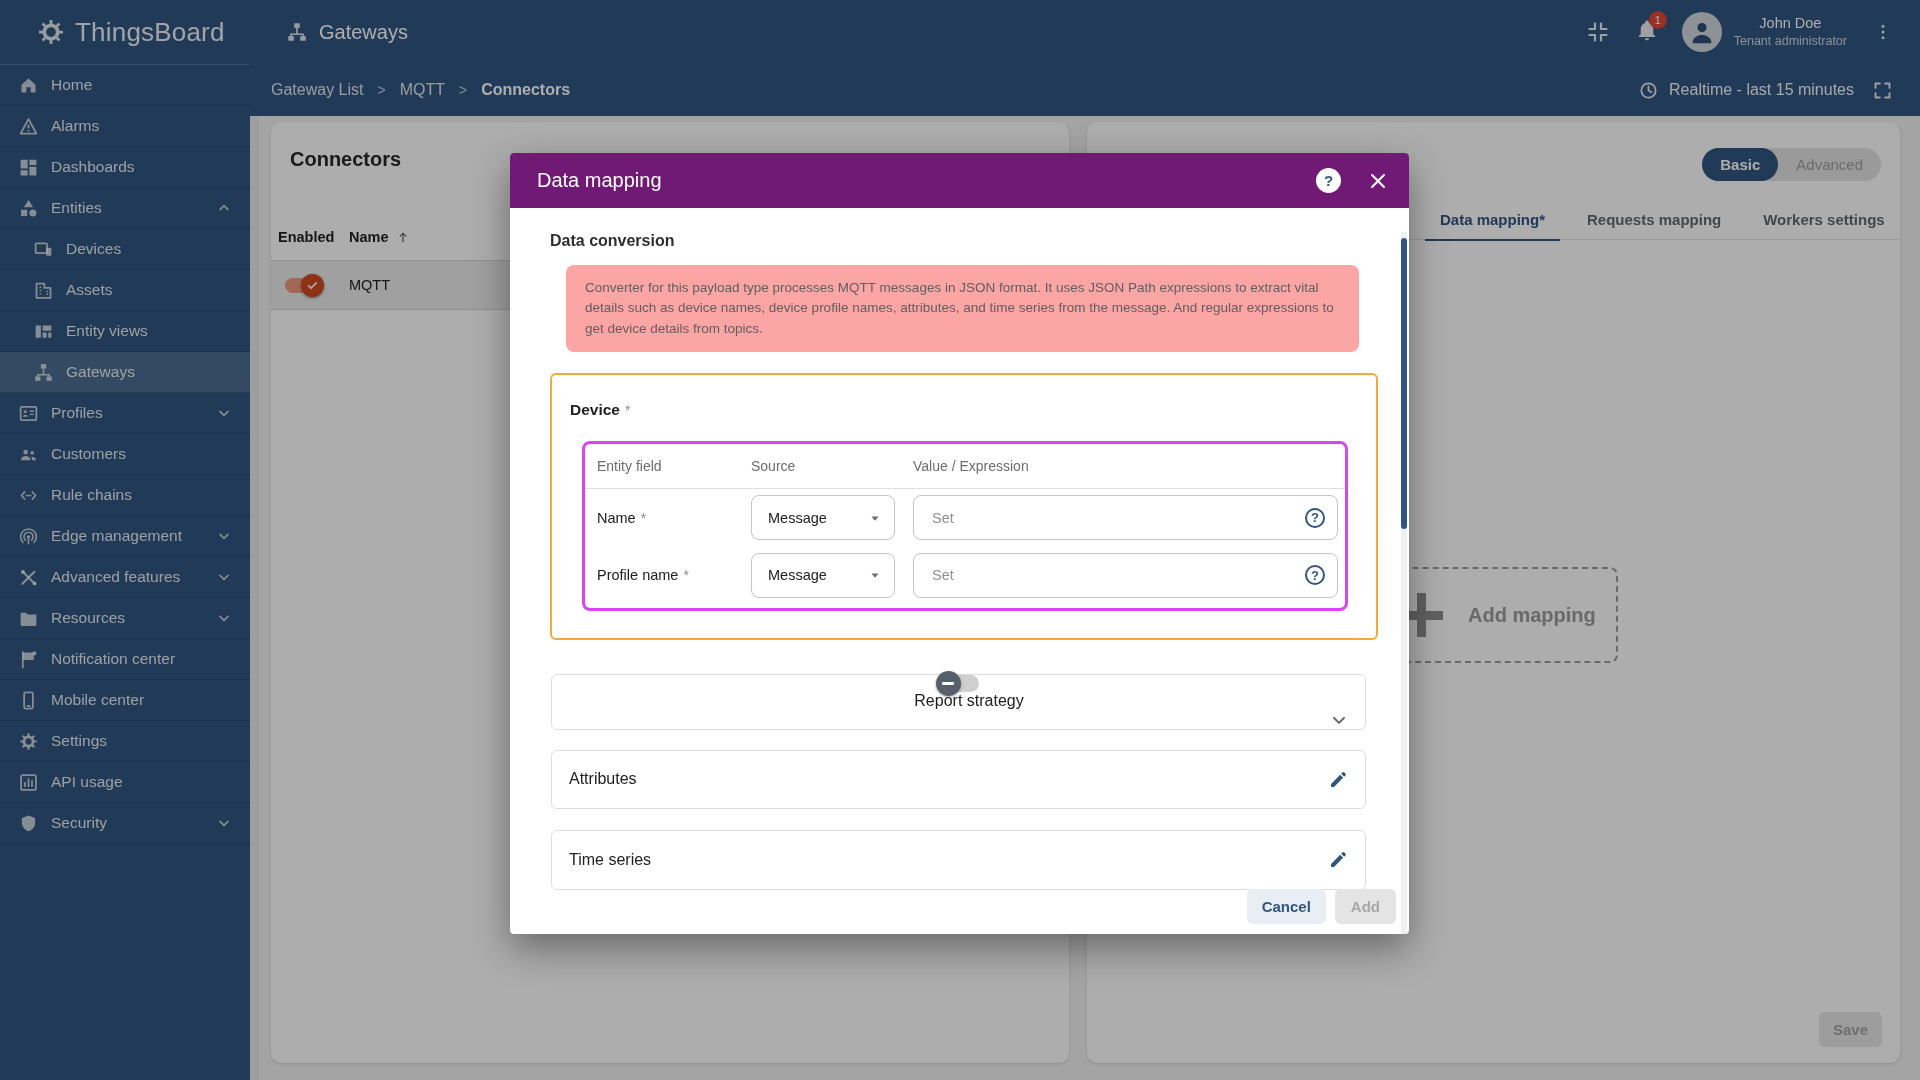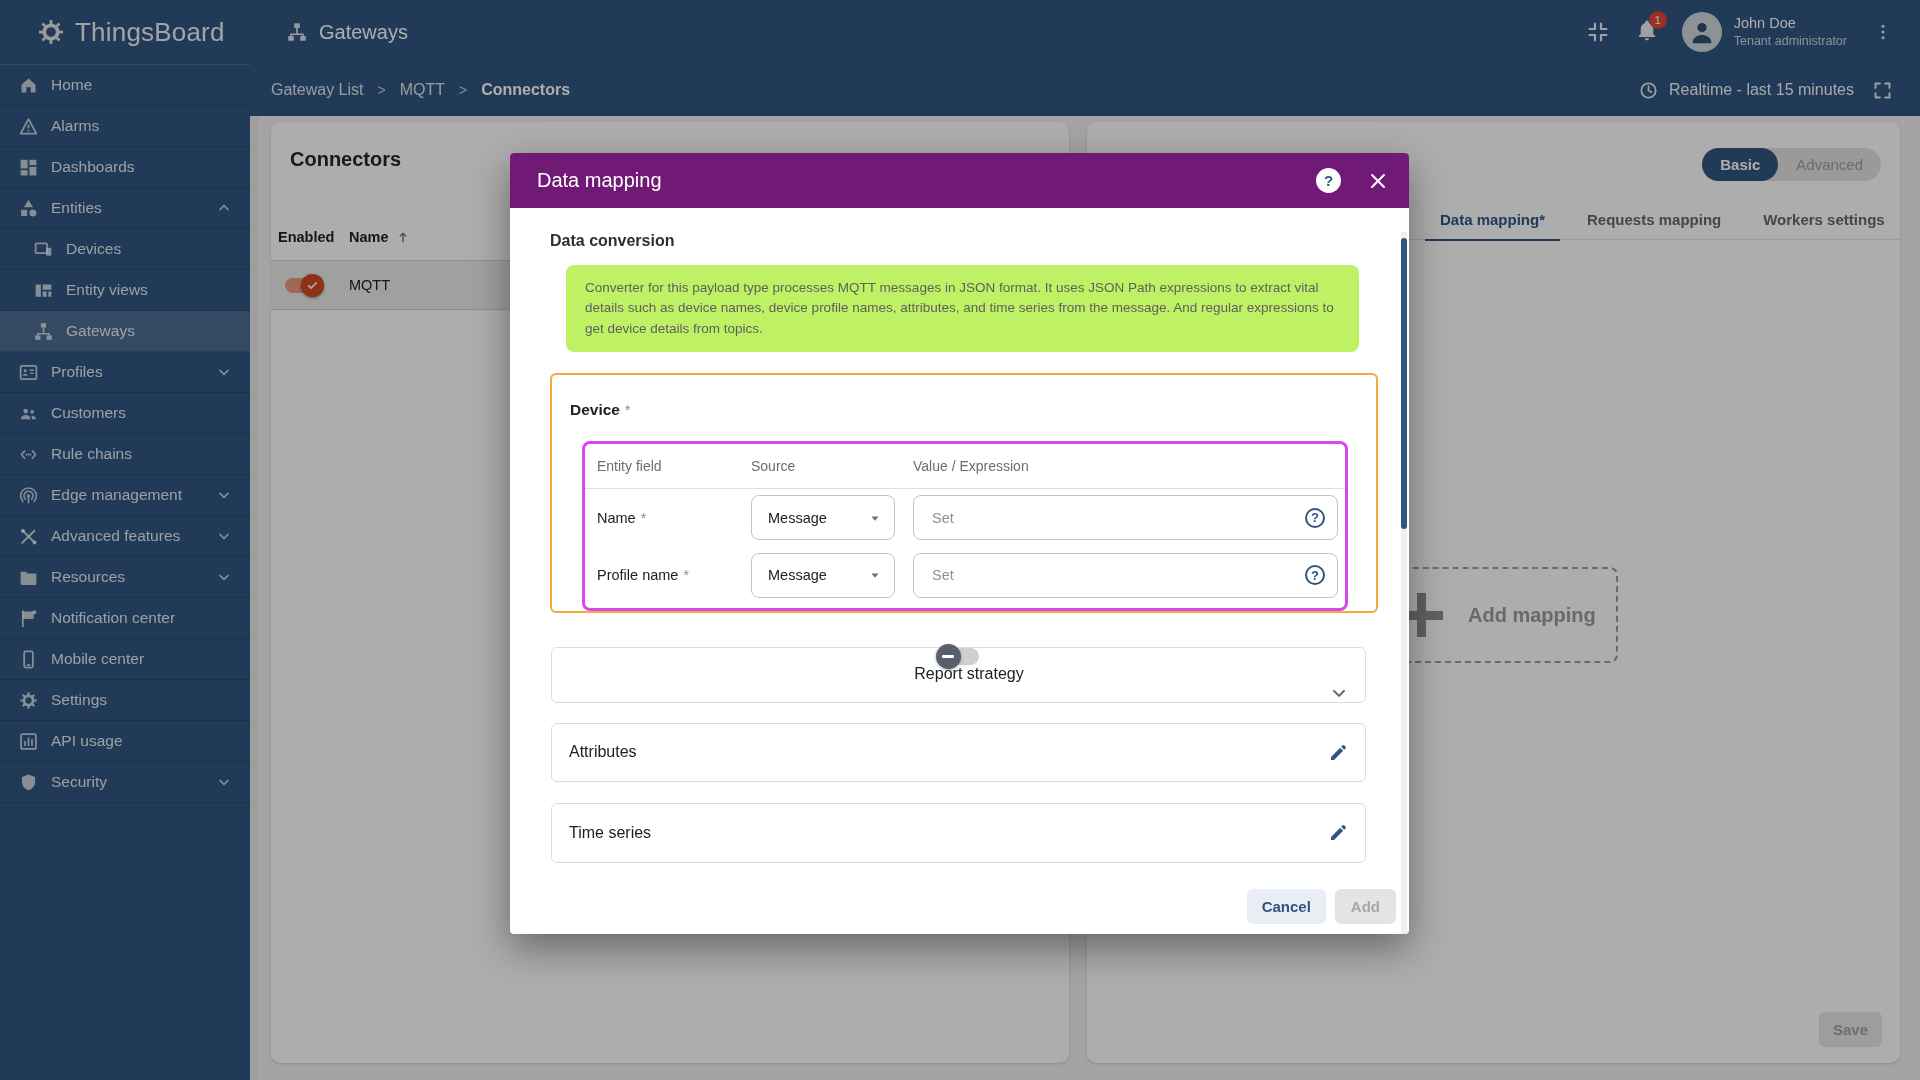--- a/index.html
+++ b/index.html
@@ -17,21 +17,21 @@
   .page-title{display:flex;align-items:center;margin-left:36px;color:#fff;}
   .page-title .icon{width:22px;height:22px;color:#e4e9ee;}
   .page-title span.pt{font-size:20px;margin-left:11px;font-weight:400;}
   .topbar-right{margin-left:auto;display:flex;align-items:center;padding-right:27px;}
   .tb-btn{width:24px;height:24px;color:#e8edf2;cursor:pointer;}
   .bell-wrap{position:relative;margin-left:25px;}
   .badge{position:absolute;top:-7px;right:-8px;min-width:18px;height:18px;border-radius:9px;background:#e04839;color:#fff;font-size:11.5px;display:flex;align-items:center;justify-content:center;padding:0 4px;}
   .avatar{width:40px;height:40px;border-radius:50%;background:#cfd8dc;margin-left:23px;display:flex;align-items:center;justify-content:center;overflow:hidden;}
   .avatar .icon{width:30px;height:30px;color:#2f5174;}
   .user-block{margin-left:12px;line-height:1.3;}
-  .user-name{font-size:14.5px;color:#fff;}
+  .user-name{font-size:14.5px;color:#fff;text-align:center;}
   .user-role{font-size:12.5px;color:rgba(255,255,255,.75);}
   .kebab{width:20px;height:24px;margin-left:26px;color:#e8edf2;cursor:pointer;}
 
   
   .subbar{position:absolute;left:0;top:64px;width:1920px;height:52px;background:#305680;display:flex;align-items:center;z-index:4;}
   .breadcrumb{display:flex;align-items:center;margin-left:271px;font-size:16px;color:rgba(255,255,255,.85);}
   .crumb{cursor:pointer;}
   .crumb-sep{margin:0 14px;color:rgba(255,255,255,.7);font-size:14px;}
   .crumb.current{font-weight:700;color:#fff;}
   .subbar-right{margin-left:auto;display:flex;align-items:center;padding-right:27px;color:rgba(255,255,255,.95);}
@@ -82,22 +82,22 @@
   
   .overlay{position:absolute;inset:0;background:rgba(0,0,0,.32);z-index:40;}
   .modal{position:absolute;left:510px;top:153px;width:899px;height:781px;background:#fff;border-radius:4px;z-index:50;box-shadow:0 14px 38px rgba(0,0,0,.4);overflow:hidden;}
   .m-head{height:55px;background:#701a75;display:flex;align-items:center;padding:0 20px 0 27px;}
   .m-title{font-size:20px;font-weight:500;color:#fff;}
   .m-head-right{margin-left:auto;display:flex;align-items:center;}
   .help-circ{width:25px;height:25px;border-radius:50%;background:#fff;color:#305680;font-size:15px;font-weight:700;display:flex;align-items:center;justify-content:center;cursor:pointer;}
   .m-close{width:22px;height:22px;color:#fff;margin-left:26px;cursor:pointer;}
   .m-body{position:relative;height:726px;}
   .m-section-title{margin:24px 0 0 40px;font-size:16px;font-weight:700;color:#2e2e2e;}
-  .info-box{margin:15px 50px 0 56px;background:#bef264;border-radius:8px;padding:13px 19px;font-size:13.5px;line-height:1.5;color:#5f5f5f;}
-  .device-box{margin:21px 31px 0 40px;border:2px solid #f2aa3d;border-radius:6px;}
+  .info-box{margin:15px 50px 0 56px;background:#fca5a5;border-radius:8px;padding:13px 19px;font-size:13.5px;line-height:1.5;color:#5f5f5f;}
+  .device-box{margin:21px 31px 0 40px;border:2px solid #f2aa3d;border-radius:6px;padding-bottom:27px;}
   .device-title{margin:26px 0 0 18px;font-size:15.5px;font-weight:700;color:#212121;}
   .req{color:#8b8b8b;font-weight:400;margin-left:5px;font-size:14px;}
   .dtable{margin:22px 28px 0 30px;border:3px solid #d946ef;border-radius:8px;padding-bottom:4px;}
   .dt-head{height:45px;display:flex;align-items:center;border-bottom:1px solid #dedede;color:#6d6d6d;font-size:14px;padding-left:12px;}
   .dt-col-field{width:154px;}
   .dt-col-source{width:162px;}
   .dt-row{height:58px;display:flex;align-items:center;padding-left:12px;}
   .dt-label{width:154px;font-size:14.5px;color:#212121;}
   .select{width:144px;height:45px;border:1px solid #c4c4c4;border-radius:8px;display:flex;align-items:center;padding:0 10px 0 16px;font-size:14.5px;color:#212121;cursor:pointer;}
   .select .caret{margin-left:auto;width:18px;height:18px;color:#6d6d6d;}
@@ -255,20 +255,29 @@
             <svg viewBox="0 0 24 24">
               <rect x="3" y="5" width="13" height="11" rx="1" fill="none" stroke="currentColor" stroke-linecap="round" stroke-linejoin="round" stroke-width="2"></rect>
               <rect x="15" y="10" width="6" height="9" rx="1" fill="currentColor"></rect>
             </svg>
           </span>
           <span class="lbl">Devices</span>
         </div>
         <div class="sb-item indent">
           <span class="icon">
             <svg viewBox="0 0 24 24">
+              <path d="M4 20.5V4h9v5h7v11.5Z" fill="none" stroke="currentColor" stroke-linecap="round" stroke-linejoin="round" stroke-width="2"></path>
+              <path d="M7.5 8.2h2M7.5 12h2M7.5 15.8h2M15.3 13h2M15.3 16.3h2" stroke="currentColor" stroke-width="1.6"></path>
+            </svg>
+          </span>
+          <span class="lbl">Assets</span>
+        </div>
+        <div class="sb-item indent">
+          <span class="icon">
+            <svg viewBox="0 0 24 24">
               <path d="M3 5h6v14H3zM11 5h10v6H11zM11 13h4.5v6H11zM17.5 13H21v6h-3.5z" fill="currentColor"></path>
             </svg>
           </span>
           <span class="lbl">Entity views</span>
         </div>
         <div class="sb-item indent active">
           <span class="icon">
             <svg viewBox="0 0 24 24">
               <rect x="9" y="2.5" width="6" height="5" fill="currentColor"></rect>
               <rect x="2.5" y="16.5" width="6" height="5" fill="currentColor"></rect>

